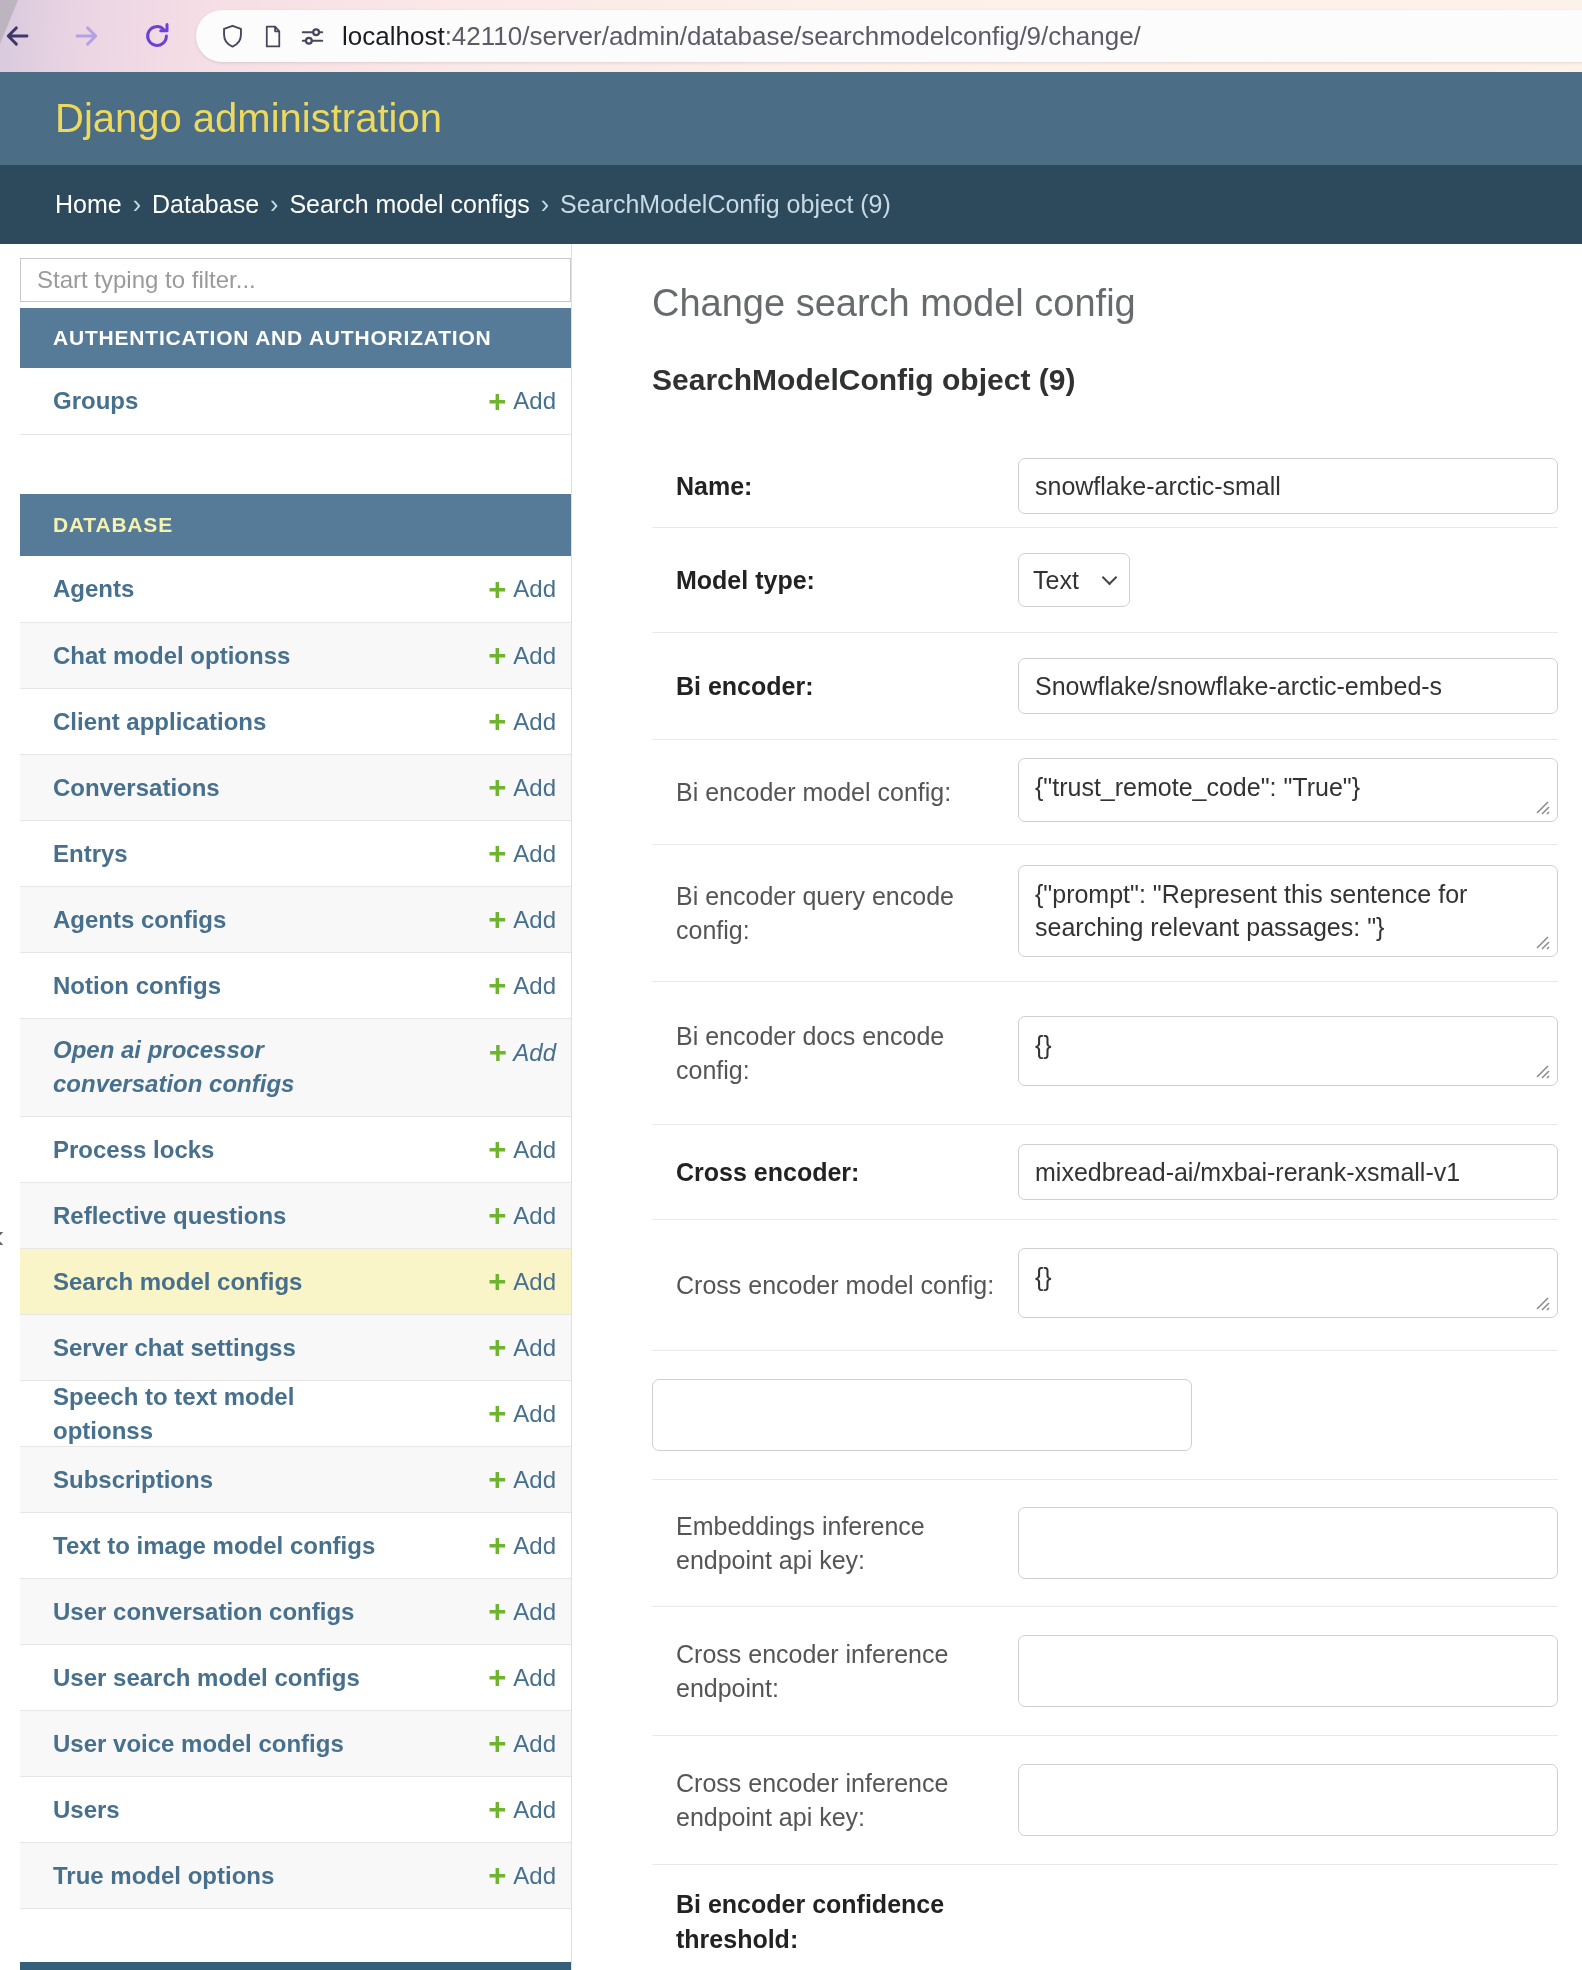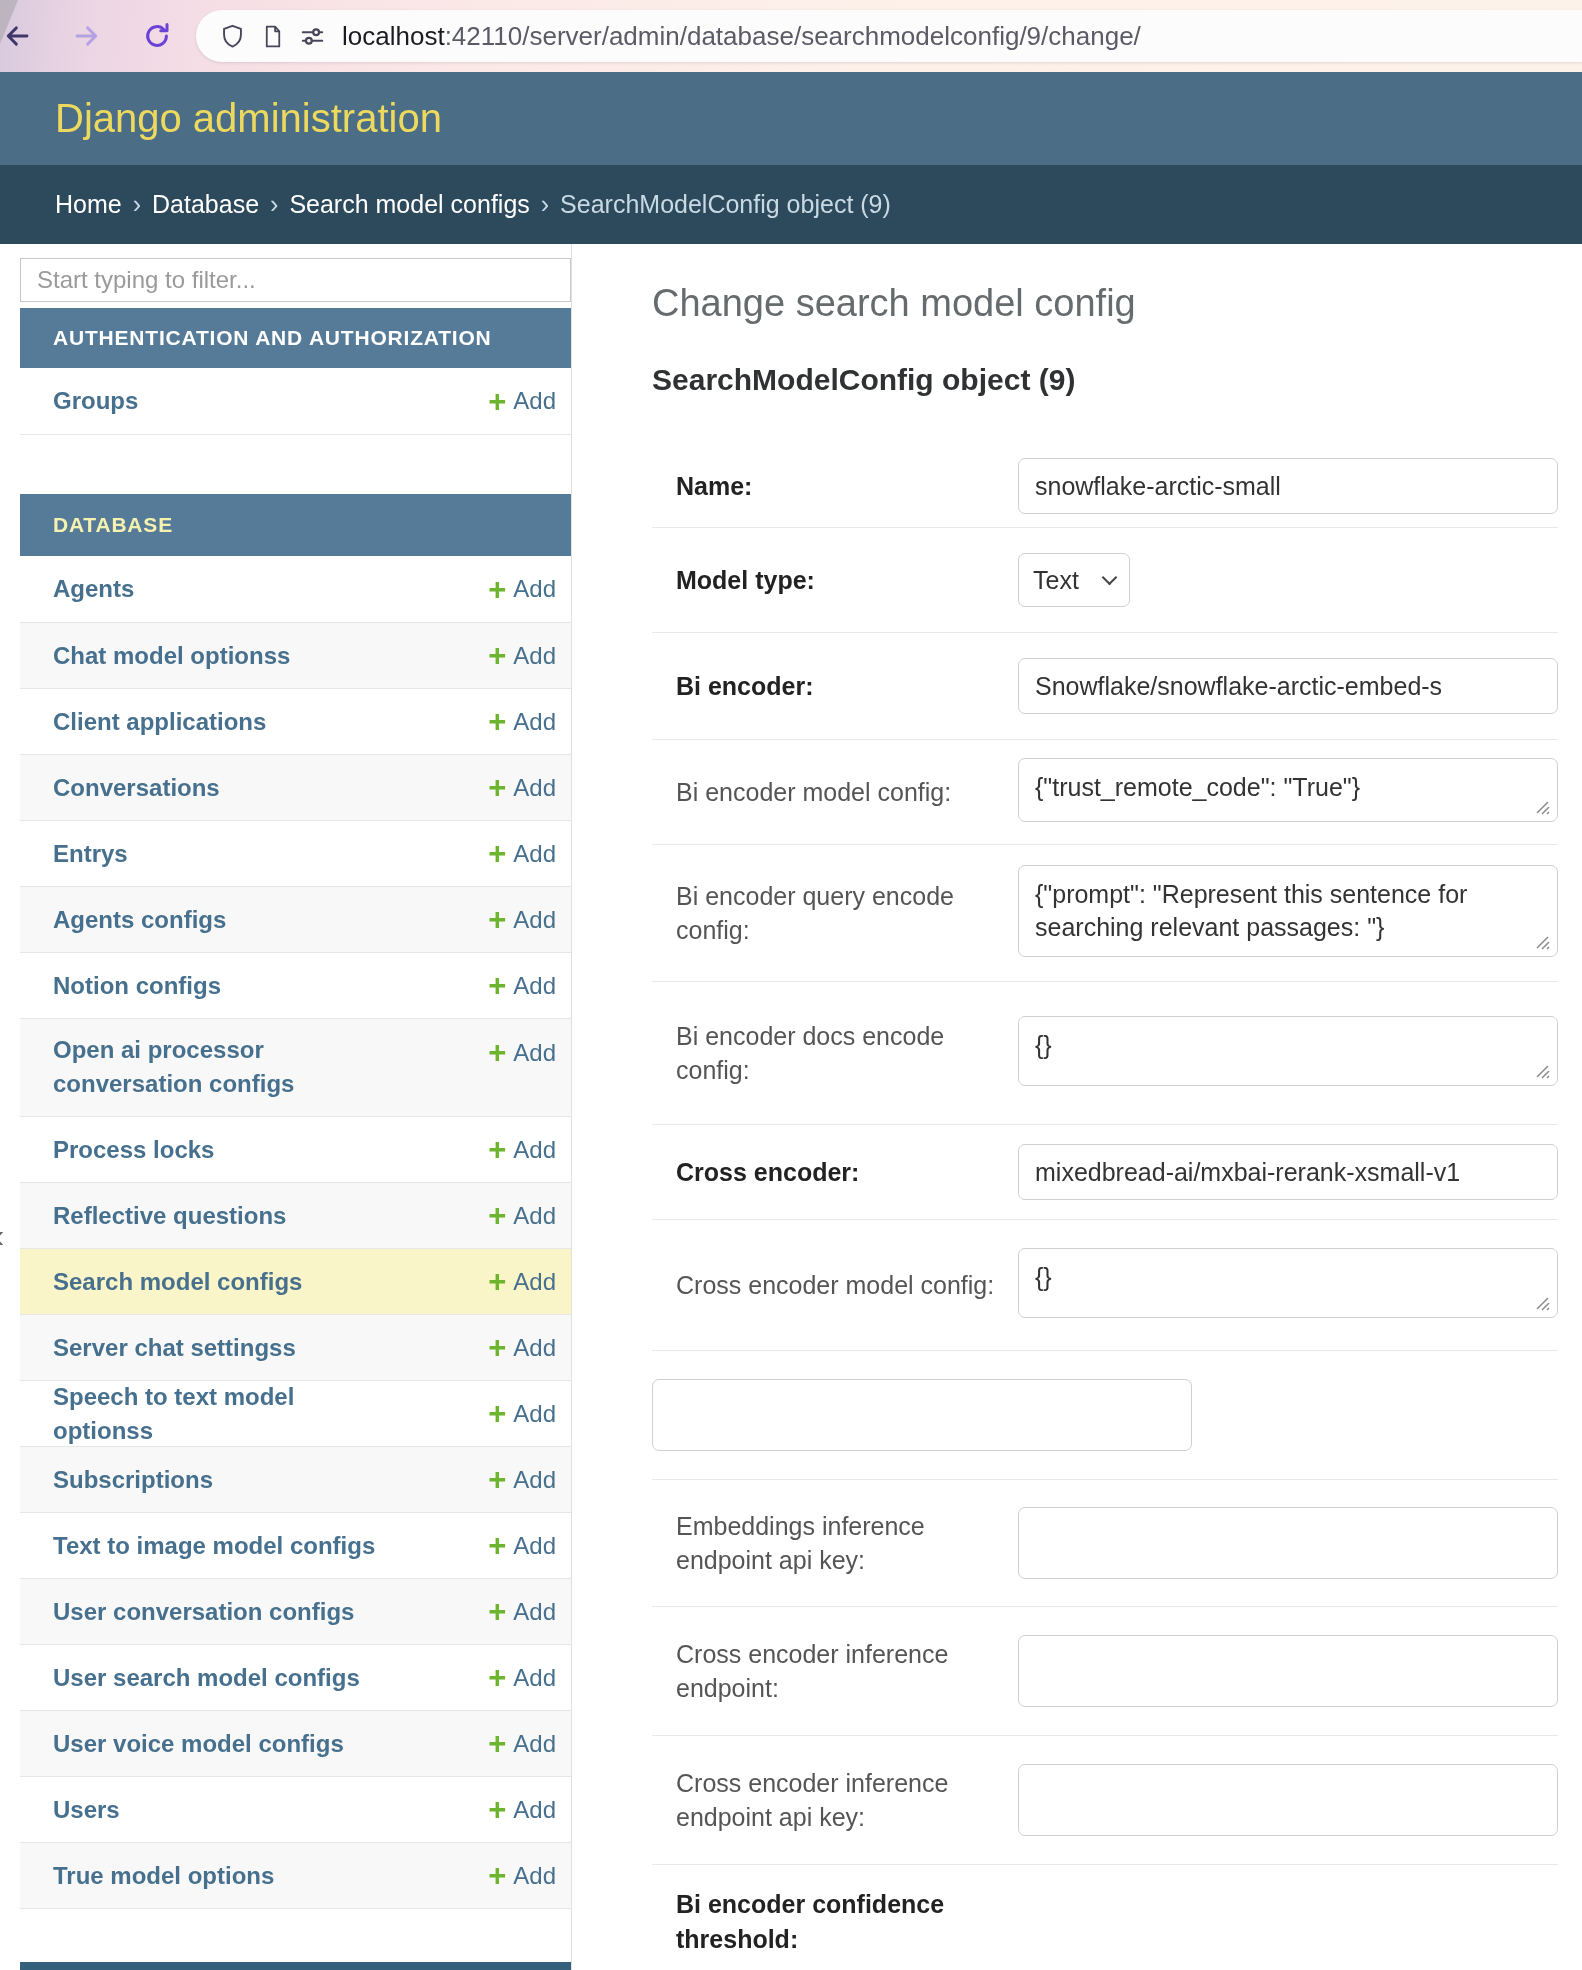--- a/index.html
+++ b/index.html
@@ -40,21 +40,21 @@
   .filter-input { width:100%; height:44px; border:1px solid #c9c9c9; background:#fff;
     font-size:24px; padding:0 16px; color:#333; font-family:inherit; }
   .filter-input::placeholder { color:#9a9a9a; }
   .module-caption { height:60px; background:#557b99; color:#fff; display:flex; align-items:center;
     padding-left:33px; font-size:21px; font-weight:700; letter-spacing:.8px; }
   .module-caption.current { color:#f5f1af; height:62px; }
   .srow { height:66px; display:flex; align-items:center; justify-content:space-between;
     border-top:1px solid #e6e6e6; background:#fff; }
   .srow.gray { background:#f8f8f8; }
   .srow.hl { background:#faf5c8; }
-  .srow.tall { height:98px; align-items:flex-start; }
+  .srow.tall { height:98px; align-items:flex-start;font-style:italic; }
   .srow.tall .slink { padding-top:14px; }
   .srow.tall .sadd { padding-top:18px; }
   .srow.blank { height:60px; }
   .srow.blank2 { height:54px; border-top:1px solid #e6e6e6; }
   .slink { color:#46708d; font-size:24px; font-weight:700; text-decoration:none;
     padding-left:33px; line-height:1.4; cursor:pointer; max-width:380px; }
   .sadd { display:flex; align-items:center; padding-right:15px; text-decoration:none; cursor:pointer; }
   .sadd .plus { color:#6eb42e; font-weight:700; font-size:31px; margin-right:7px; line-height:1; }
   .sadd .addtxt { color:#46708d; font-size:24px; }
   .next-section-strip { height:8px; background:#35607b; }

